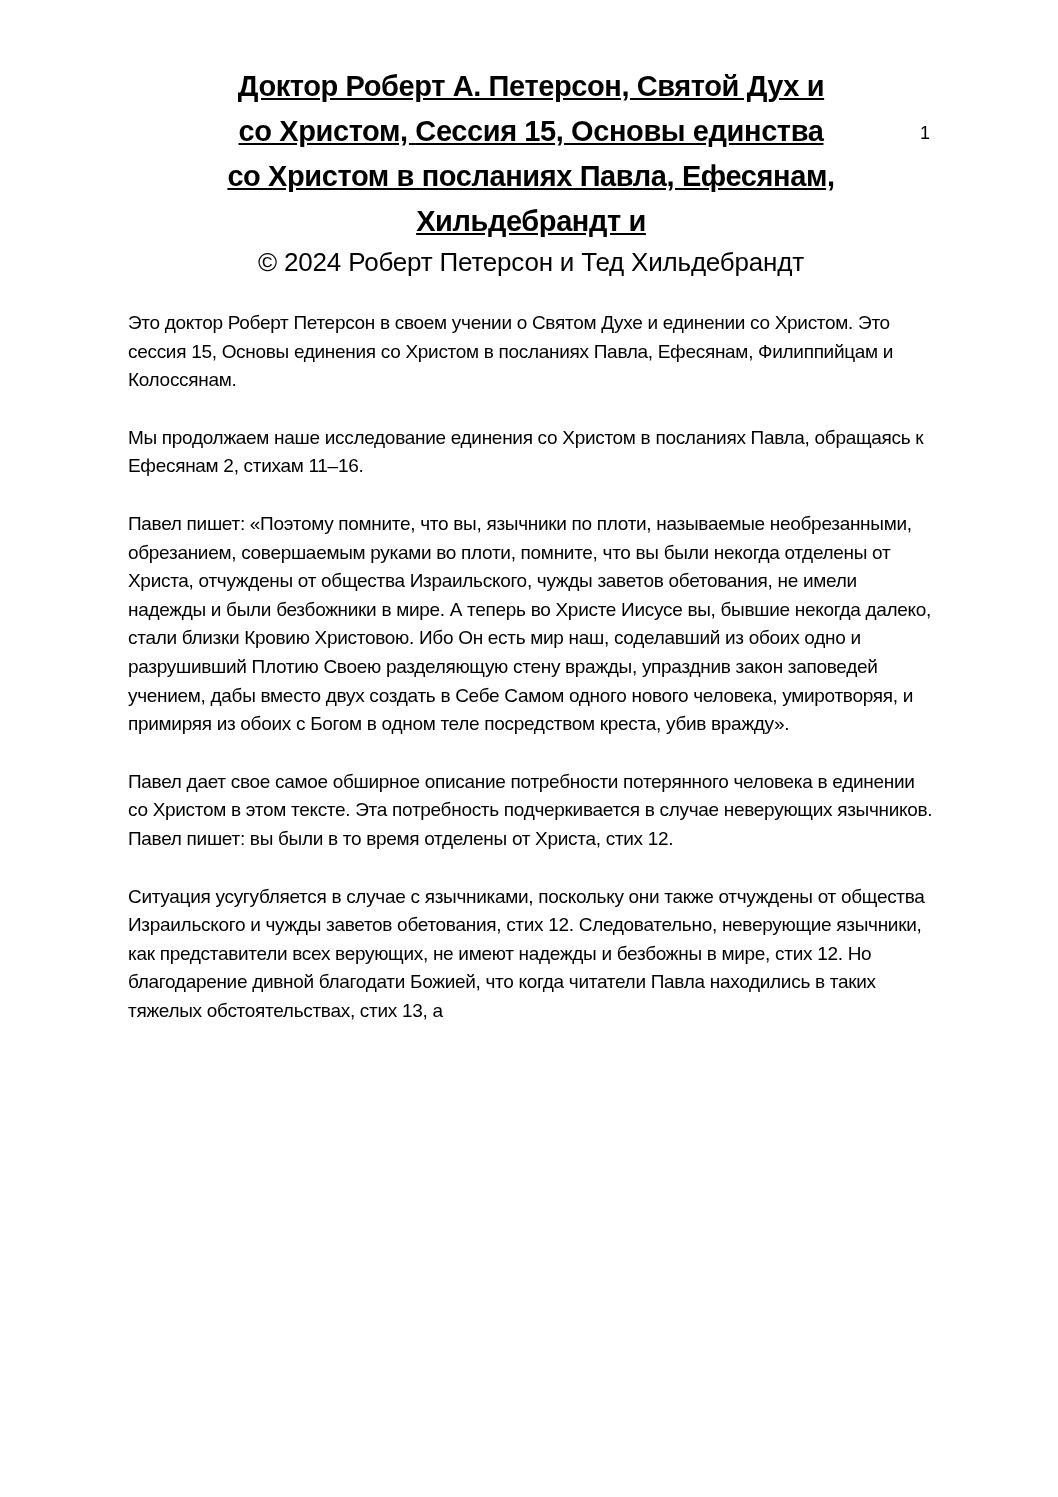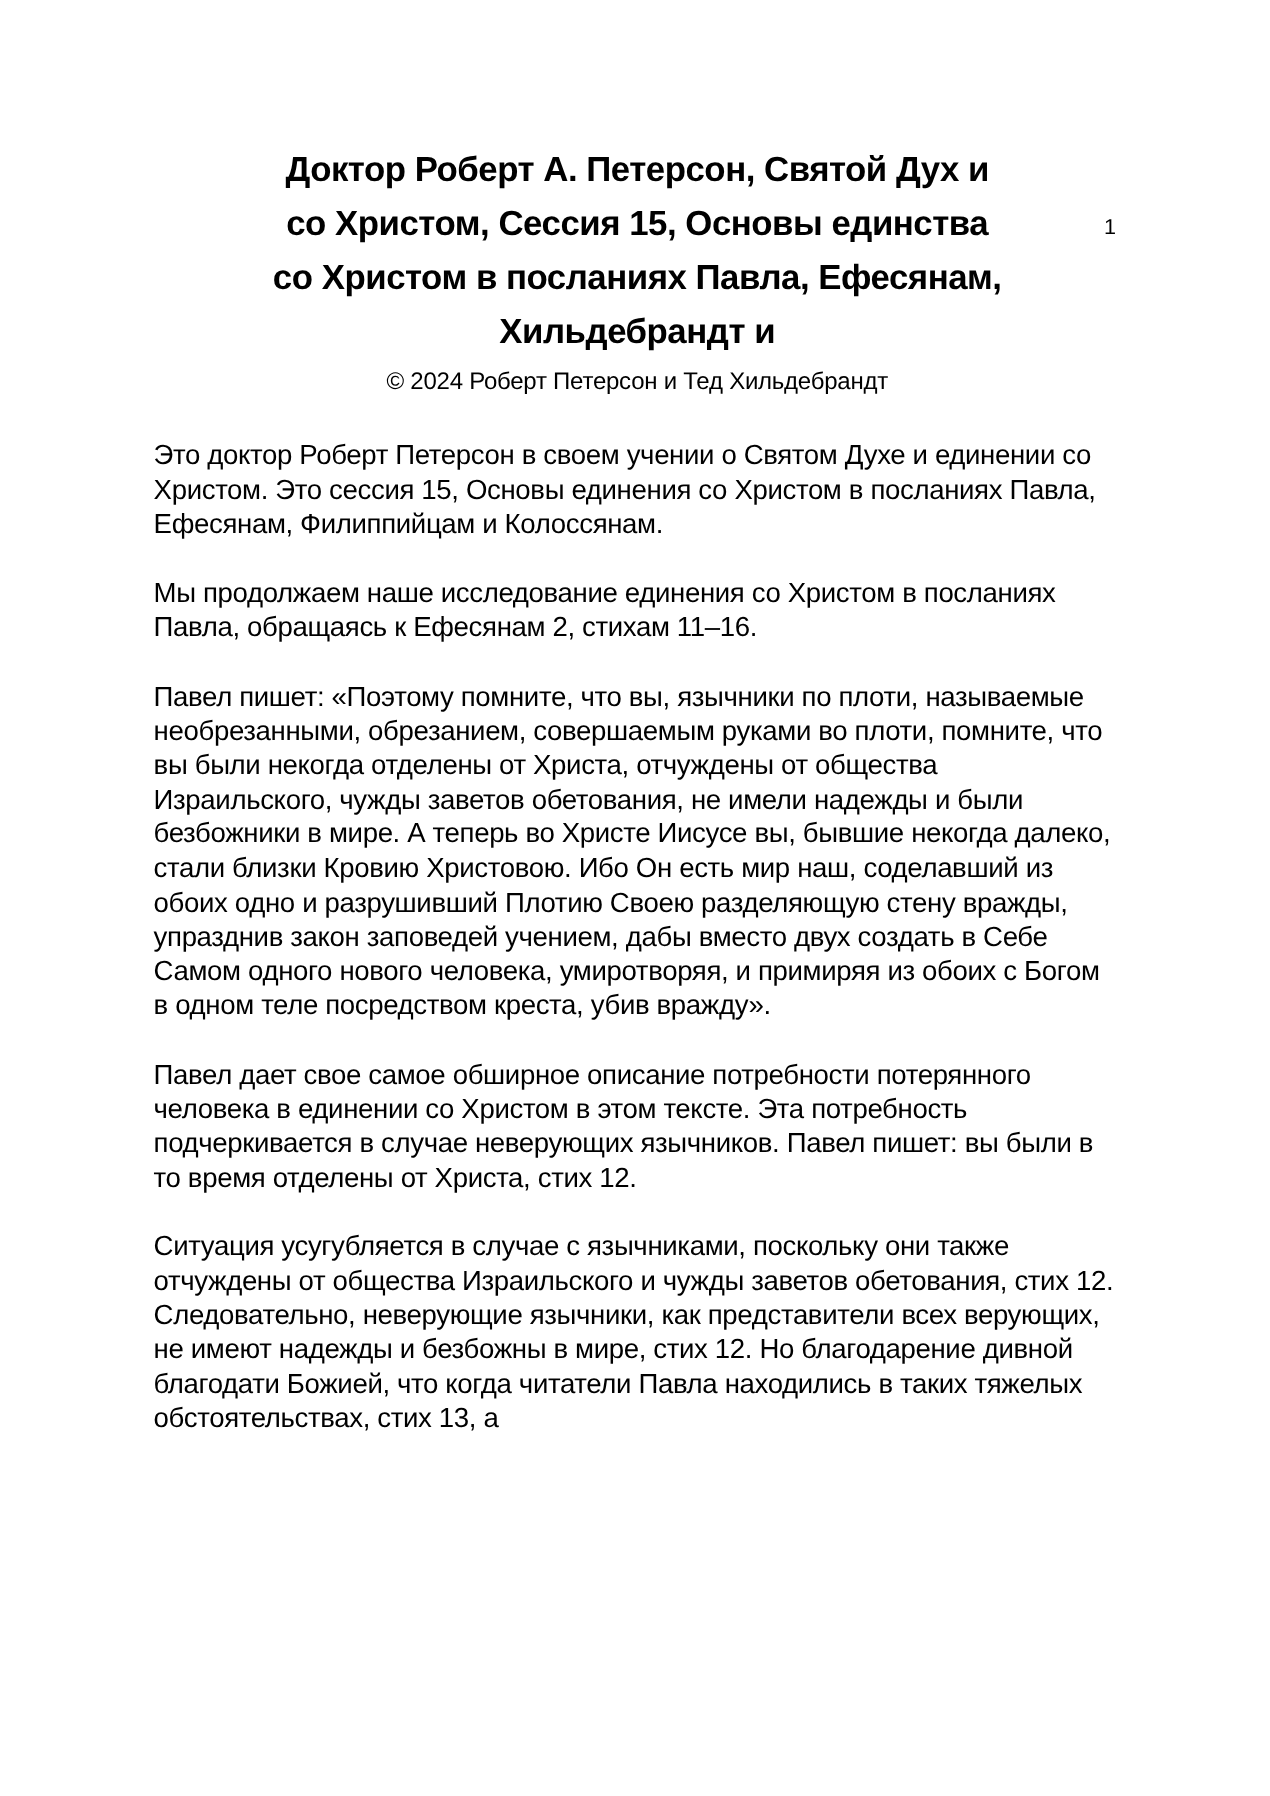--- a/index.html
+++ b/index.html
@@ -28,43 +28,44 @@
   .page-number {
     position: absolute;
     top: 58px;
     right: 128px;
     font-size: 18px;
     line-height: 22px;
     color: #000000;
   }
 
   .title {
-    margin-top: 120px;
+    margin-top: 64px;
     font-size: 29px;
     font-weight: bold;
     line-height: 45px;
     text-align: center;
     letter-spacing: -0.4px;
+    text-decoration: underline;
   }
 
   .title-line {
     white-space: nowrap;
   }
 
   .copyright {
     margin-top: 3px;
-    font-size: 20px;
+    font-size: 26px;
     line-height: 30px;
     text-align: center;
     letter-spacing: -0.2px;
   }
 
   .body-text {
     margin-top: 32px;
-    font-size: 23px;
+    font-size: 19px;
     line-height: 28.6px;
     letter-spacing: -0.3px;
     text-align: left;
   }
 
   .body-text p + p {
     margin-top: 29px;
   }
 </style>
 </head>

